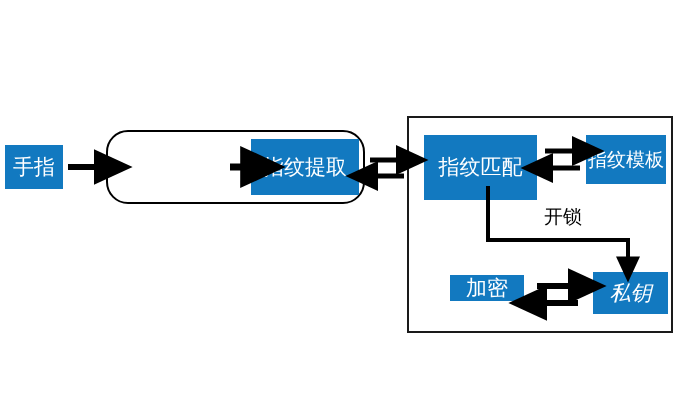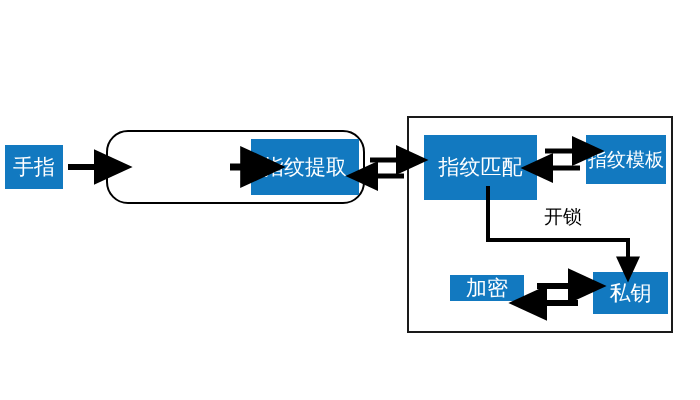--- a/index.html
+++ b/index.html
@@ -87,21 +87,21 @@
   </div>
 
   <div class="box" style="left:586px; top:135px; width:80px; height:49px; font-size:19px;justify-content:center;">
     <span>指纹模板</span>
   </div>
 
   <div class="box" style="left:450px; top:275px; width:74px; height:26px;">
     <span>加密</span>
   </div>
 
-  <div class="box" style="left:593px; top:272px; width:75px; height:42px;">
+  <div class="box" style="left:593px; top:272px; width:75px; height:42px;font-style:italic;">
     <span>私钥</span>
   </div>
 
   <div class="edge-label" style="left:504px; top:207px;margin-left:40px;">开锁</div>
 
   <svg class="svg-layer" viewBox="0 0 700 400">
     <defs>
       <marker id="ar-r" markerWidth="7" markerHeight="7" refX="0.4" refY="3" orient="auto" markerUnits="strokeWidth">
         <path d="M0,0 L6.5,3 L0,6 z" fill="#000000"></path>
       </marker>

